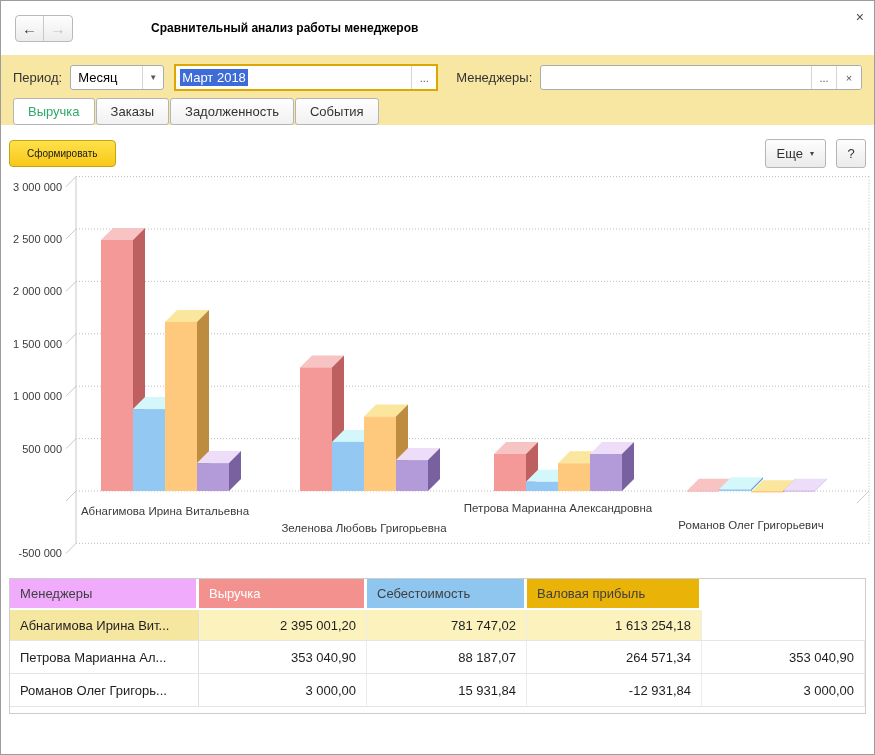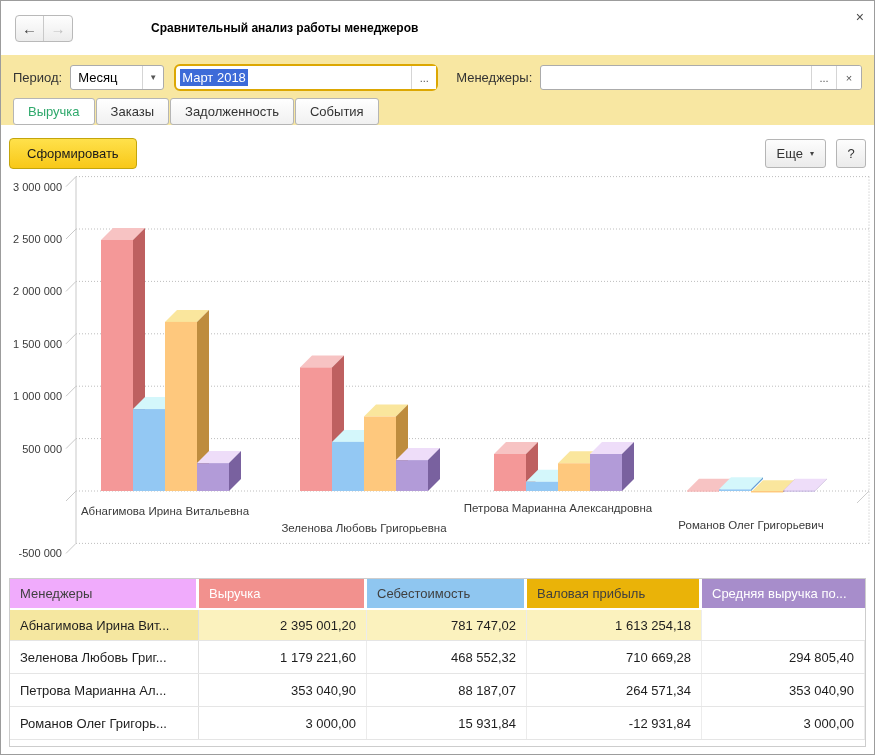--- a/index.html
+++ b/index.html
@@ -15,35 +15,35 @@
   .title { margin-left: 78px; font-size: 12px; font-weight: bold; color: #000; }
   .close-x { position: absolute; right: 10px; top: 8px; border: none; background: none; font-size: 14px; color: #4a4a4a; cursor: pointer; padding: 0; }
 
   
   .band { background: var(--band, #F8E7A2); height: 70px; padding: 9px 12px 0 12px; }
   .param-row { display: flex; align-items: center; }
   .lbl { font-size: 13px; color: #333; white-space: nowrap; }
   .combo { width: 94px; height: 25px; background: #fff; border: 1px solid #ababab; border-radius: 3px; display: flex; align-items: stretch; margin-left: 8px; cursor: pointer; }
   .combo-val { flex: 1; padding-left: 7px; font-size: 13px; color: #000; display: flex; align-items: center; }
   .combo-arrow { width: 21px; border-left: 1px solid #d5d5d5; font-size: 8px; color: #555; display: flex; align-items: center; justify-content: center; }
-  .period-input { width: 264px; height: 27px; margin-left: 10px; background: #fff; border: 2px solid var(--focus, #DCA702); border-radius: 6px; display: flex; align-items: stretch; }
+  .period-input { width: 264px; height: 27px; margin-left: 10px; background: #fff; border: 2px solid var(--focus, #DCA702); border-radius: 0; display: flex; align-items: stretch; }
   .sel-text { margin: 3px 0 3px 4px; font-size: 13px; background: var(--selection, #3D6BD8); color: #fff; padding: 0 2px; display: flex; align-items: center; }
   .fill { flex: 1; }
   .mini-btn { width: 25px; border: none; border-left: 1px solid #d5d5d5; background: #fff; font-size: 11px; color: #555; cursor: pointer; padding: 0; }
   .managers-lbl { margin-left: 18px; }
   .managers-input { flex: 1; height: 25px; margin-left: 8px; background: #fff; border: 1px solid #ababab; border-radius: 3px; display: flex; align-items: stretch; overflow: hidden; }
   .managers-input input { flex: 1; border: none; outline: none; font-size: 13px; padding: 0 6px; background: transparent; }
 
   .tabs { display: flex; margin-top: 7px; }
   .tab { padding: 4px 14px; height: 27px; font-size: 13px; background: linear-gradient(#ffffff, #f1f1f1); border: 1px solid #b5b5b5; border-radius: 3px; margin-right: 1px; color: #333; cursor: pointer; }
   .tab.active { background: #fff; color: var(--tab-active, #2FA96C); }
 
   
   .action-row { display: flex; align-items: center; height: 49px; padding: 8px 8px 0 8px; }
-  .generate { padding: 7px 17px; font-size: 13px; color: #1a1a1a; background: linear-gradient(#ffe14b, #f8c818); border: 1px solid #c3a50c; border-radius: 4px; cursor: pointer; }
+  .generate { padding: 7px 17px; font-size: 10px; color: #1a1a1a; background: linear-gradient(#ffe14b, #f8c818); border: 1px solid #c3a50c; border-radius: 4px; cursor: pointer; }
   .spacer { flex: 1; }
   .more { display: flex; align-items: center; gap: 7px; padding: 6px 11px; font-size: 13px; background: linear-gradient(#fdfdfd, #ebebeb); border: 1px solid #b5b5b5; border-radius: 3px; color: #333; cursor: pointer; margin-right: 10px; }
   .caret { font-size: 8px; color: #444; }
   .help { width: 30px; padding: 6px 0; font-size: 13px; background: linear-gradient(#fdfdfd, #ebebeb); border: 1px solid #b5b5b5; border-radius: 3px; color: #333; cursor: pointer; }
 
   
   .chart { height: 402px; position: relative; }
   .chart svg { position: absolute; left: 0; top: 0; }
   svg text { font-family: "Liberation Sans", sans-serif; }
 
@@ -198,35 +198,27 @@
         <text x="750" y="355" text-anchor="middle" font-size="11.5" fill="#3a3a3a">Романов Олег Григорьевич</text>
       </svg>
   </div>
 
   <div class="table-wrap">
     <div class="thead" id="thead">
         <div class="th" style="width: 186px; background: #f0abfc; color: rgb(63, 63, 63);">Менеджеры</div>
         <div class="th" style="width: 165px; background: rgb(242, 145, 142); color: rgb(255, 255, 255);">Выручка</div>
         <div class="th" style="width: 157px; background: rgb(143, 198, 240); color: rgb(63, 63, 63);">Себестоимость</div>
         <div class="th" style="width: 172px; background: #eab308; color: rgb(63, 63, 63);">Валовая прибыль</div>
-        <div class="th" style="width: 163px; background: rgb(167, 141, 203); color: rgb(255, 255, 255);">Средняя выручка по...</div>
       </div>
     <div class="tbody" id="tbody">
         <div class="tr sel">
           <div class="td name" style="width: 189px;">Абнагимова Ирина Вит...</div>
           <div class="td num" style="width: 168px;">2 395 001,20</div>
           <div class="td num" style="width: 160px;">781 747,02</div>
           <div class="td num" style="width: 175px;">1 613 254,18</div>
-        </div>
-        <div class="tr">
-          <div class="td name" style="width: 189px;">Зеленова Любовь Григ...</div>
-          <div class="td num" style="width: 168px;">1 179 221,60</div>
-          <div class="td num" style="width: 160px;">468 552,32</div>
-          <div class="td num" style="width: 175px;">710 669,28</div>
-          <div class="td num" style="width: 163px;">294 805,40</div>
         </div>
         <div class="tr">
           <div class="td name" style="width: 189px;">Петрова Марианна Ал...</div>
           <div class="td num" style="width: 168px;">353 040,90</div>
           <div class="td num" style="width: 160px;">88 187,07</div>
           <div class="td num" style="width: 175px;">264 571,34</div>
           <div class="td num" style="width: 163px;">353 040,90</div>
         </div>
         <div class="tr">
           <div class="td name" style="width: 189px;">Романов Олег Григорь...</div>

